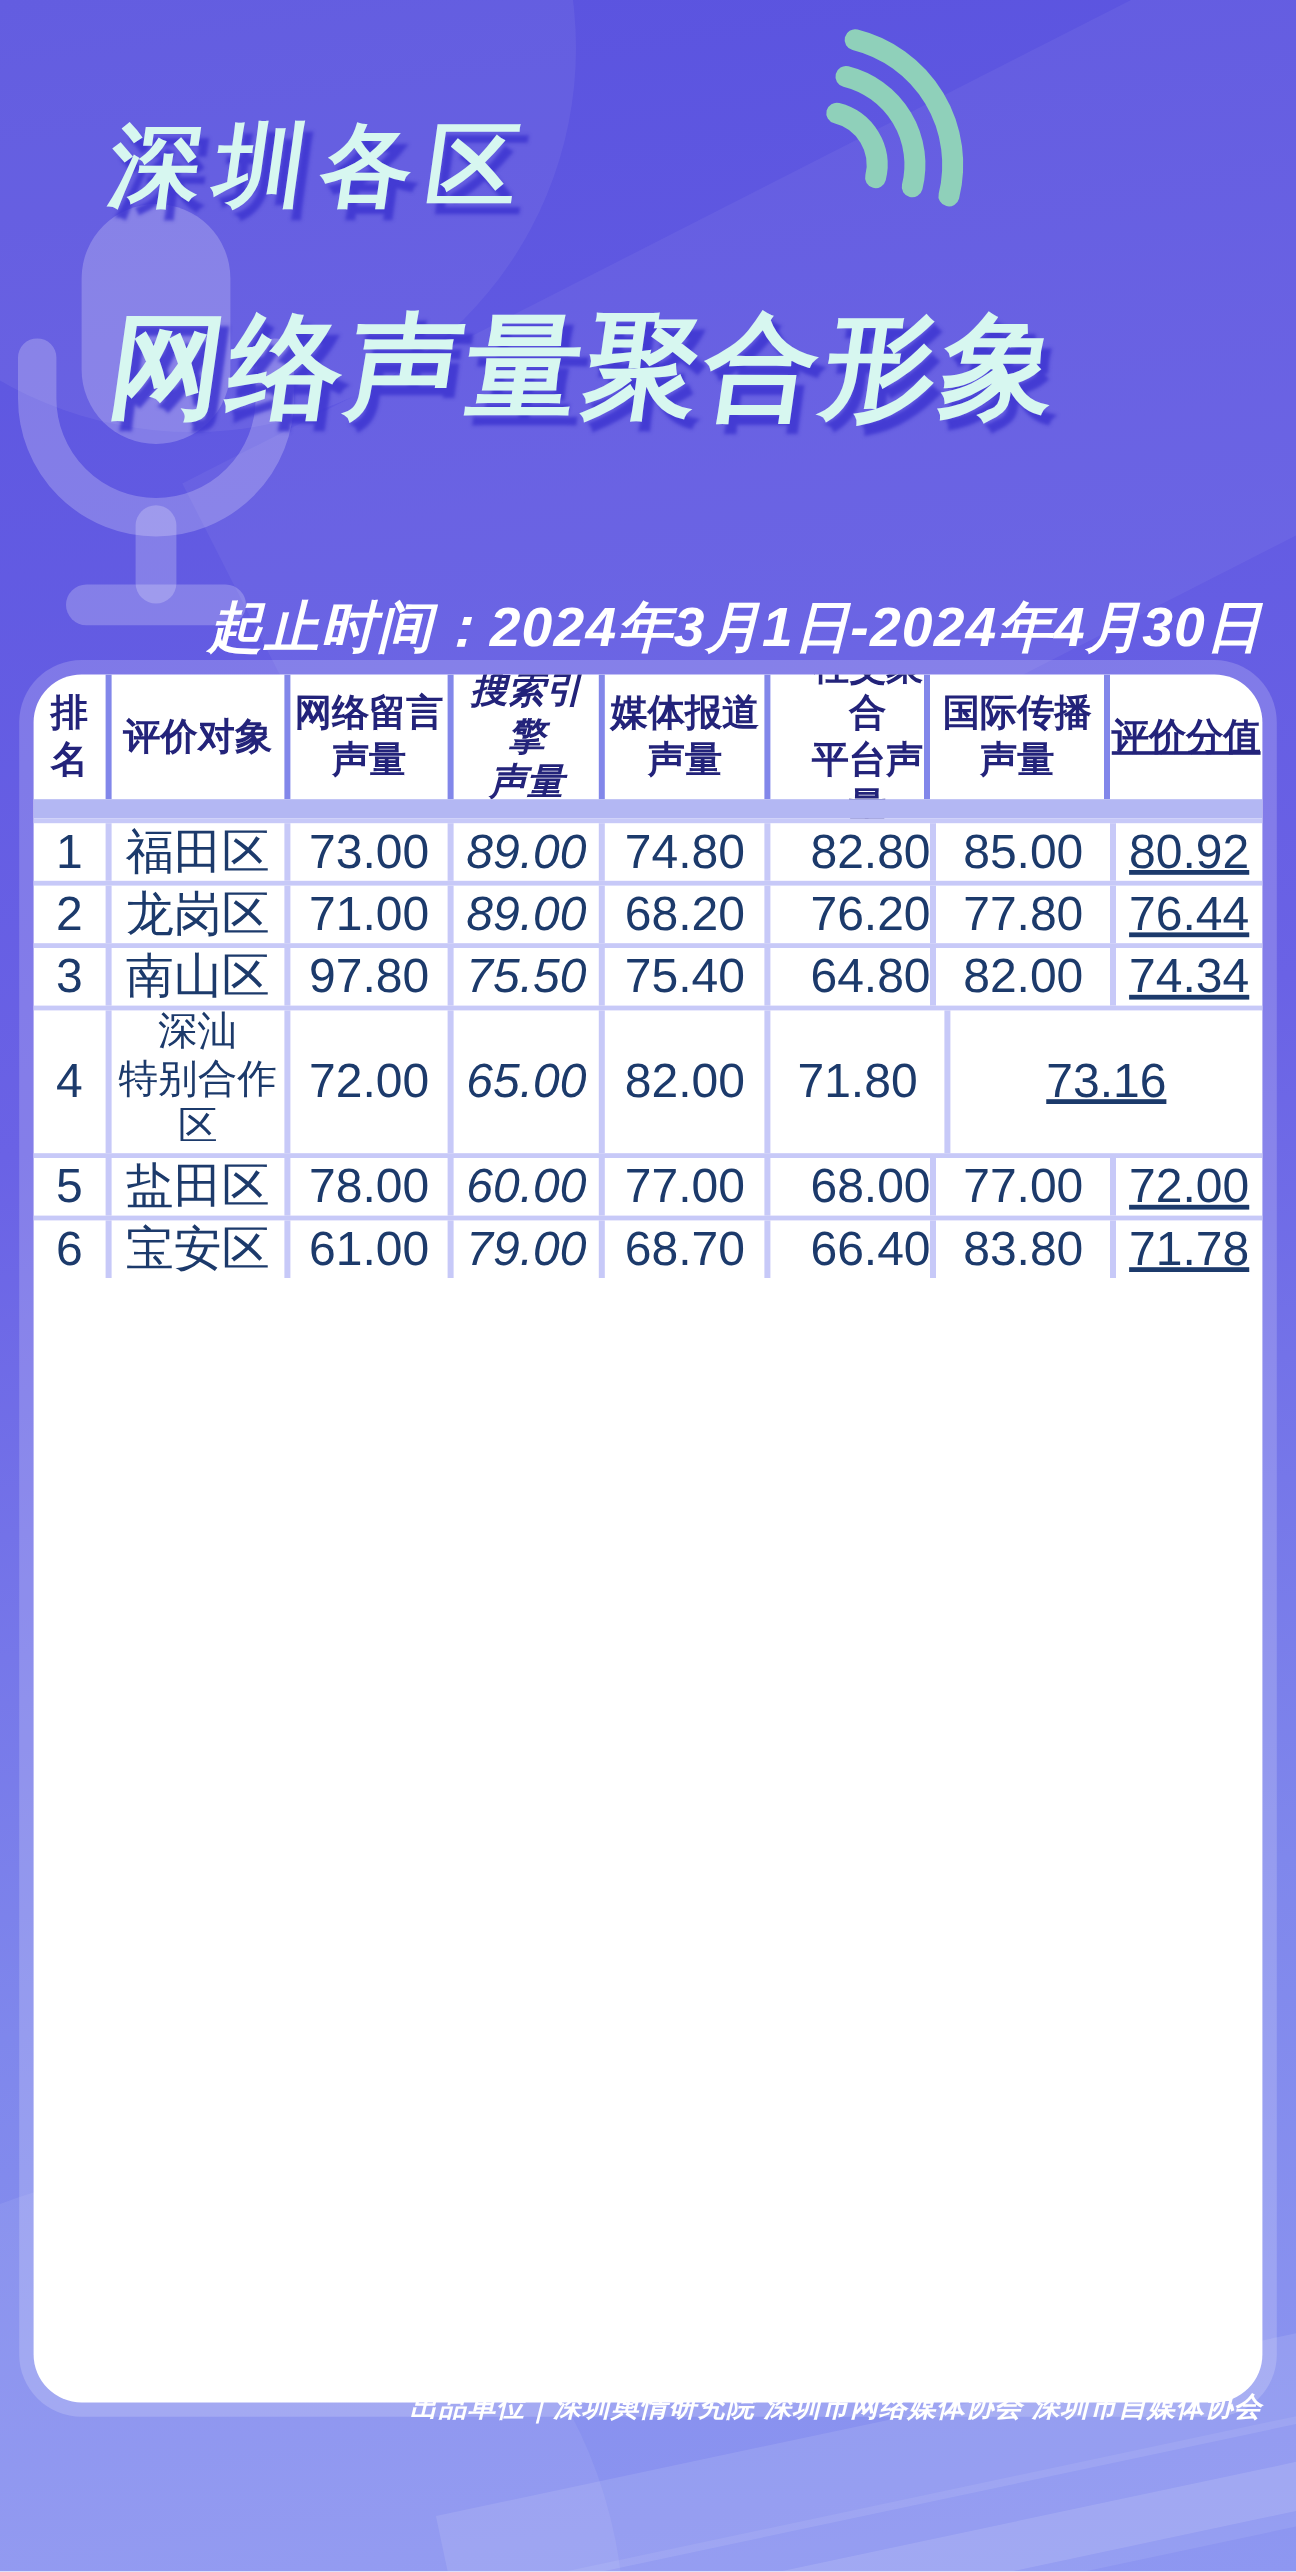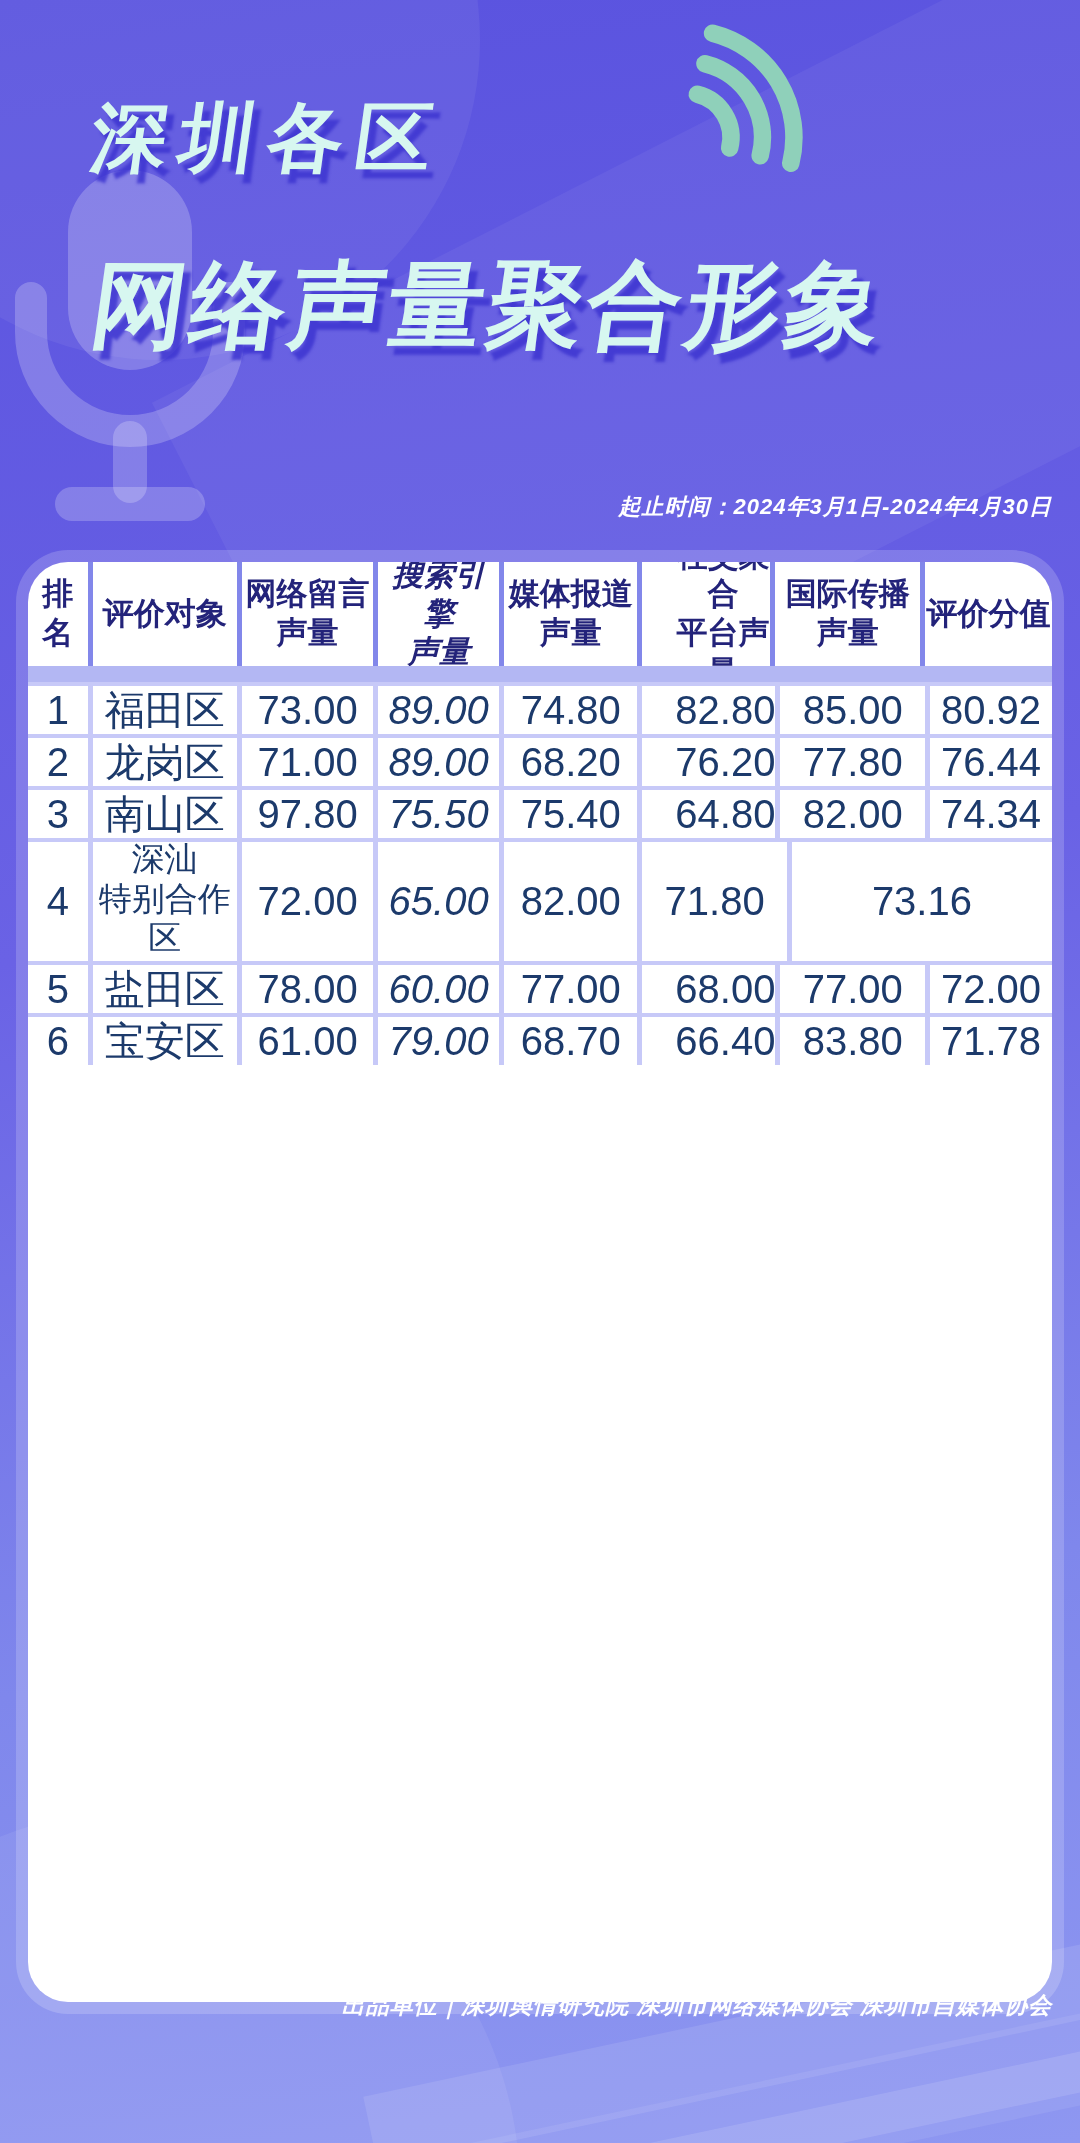--- a/index.html
+++ b/index.html
@@ -39,21 +39,21 @@
     font-weight:900; color:#d7f7f0; transform:skewX(-8deg);
     text-shadow:8px 9px 3px rgba(61,53,208,0.85);
     white-space:nowrap;
   }
   .title-1 { font-size:76px; letter-spacing:12px; }
   .title-2 { font-size:95px; letter-spacing:4px; margin-top:52px; }
 
   
   .period {
     position:absolute; top:492px; right:28px;
-    font-size:22px; font-weight:700; font-style:italic; color:#ffffff;
+    font-size:46px; font-weight:700; font-style:italic; color:#ffffff;
     letter-spacing:1px; white-space:nowrap;
   }
 
   
   .table-halo {
     position:absolute; left:16px; top:550px; width:1048px;
     padding:12px; border-radius:52px;
     background:rgba(255,255,255,0.18);
   }
   .data-table {
@@ -63,21 +63,21 @@
   .trow { display:flex; width:100%; }
   .thead-row { height:104px; }
   .head-band { height:16px; background:#b3b7f3; flex:0 0 auto; }
   .body-row { flex:1 1 aupx; border-top:4px solid #c7c9f8; }
   .body-row:first-of-type { border-top:none; }
   .tcell {
     display:flex; align-items:center; justify-content:center; text-align:center;
     border-right:5px solid #c7c9f8; white-space:pre-line;
   }
   .thead-row .tcell { border-right-color:#8287ea; }
-  .tcell:last-child { border-right:none; }
+  .tcell:last-child { border-right:none;text-decoration:underline; }
   .c0 { flex:0 0 6.3%; }  .c1 { flex:0 0 14.6%; } .c2 { flex:0 0 13.3%; }
   .c3 { flex:0 0 12.3%;font-style:italic; } .c4 { flex:0 0 13.5%; } .c5 { flex:0 0 13.0%;padding-left:33px; }
   .c6 { flex:0 0 14.6%; } .c7 { flex:1 1 auto; }
   .hcell { font-size:31px; font-weight:700; color:#23237a; line-height:1.25; }
   .dcell { font-size:40px; font-weight:500; color:#1c3a6b; line-height:1.2; }
   .dcell.sm { font-size:33px;font-family:Liberation Mono, monospace; }
 
   
   .footer {
     position:absolute; top:1990px; left:0; width:100%;

